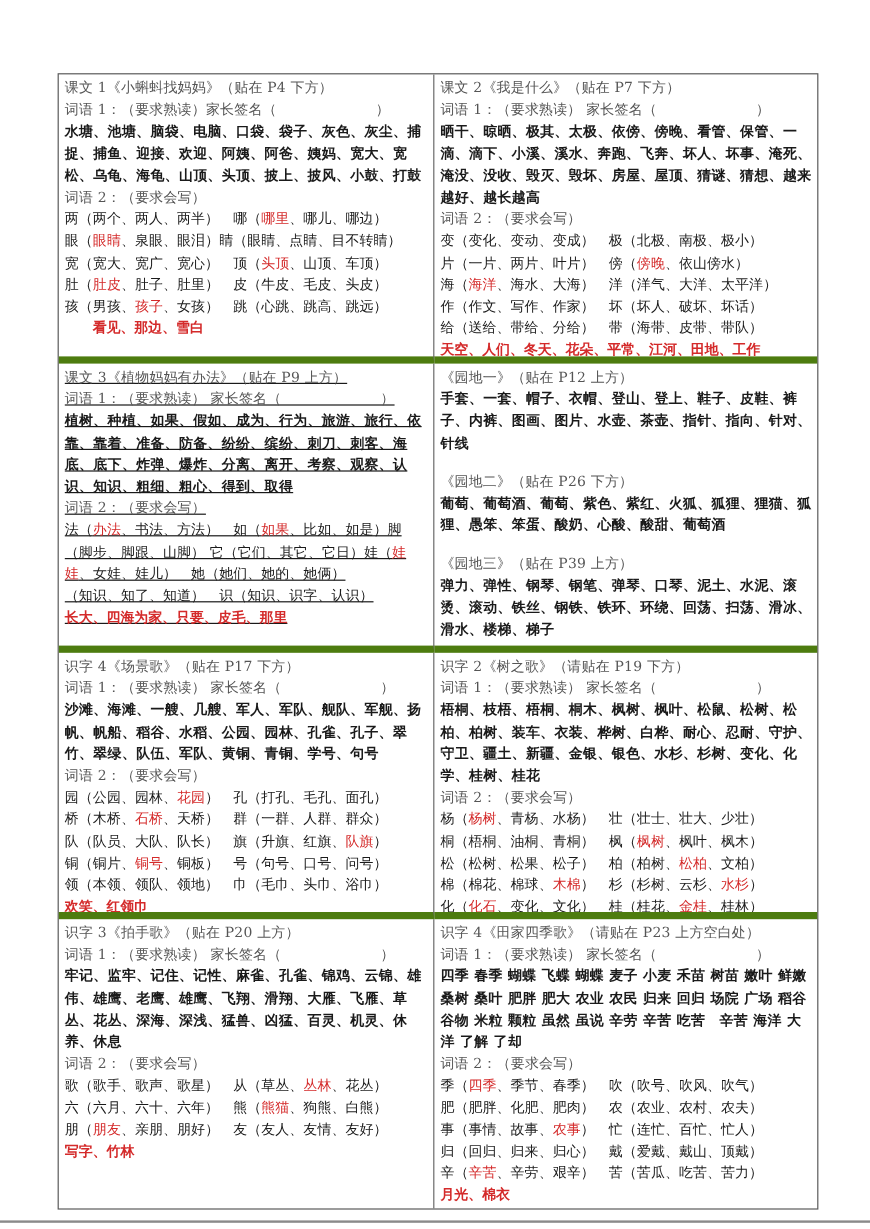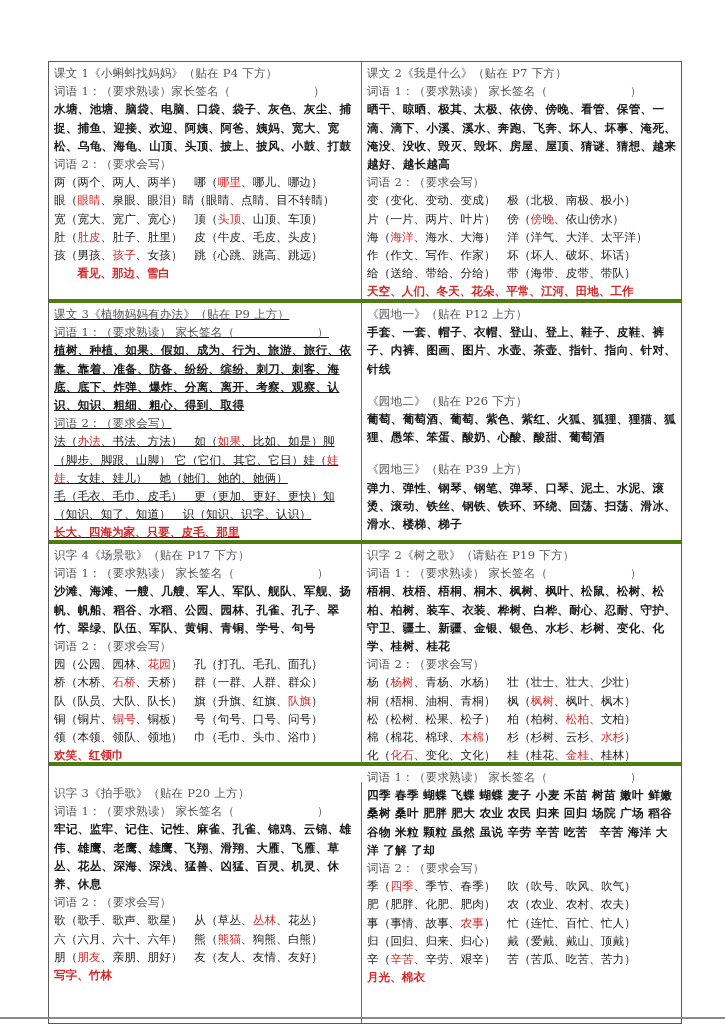--- a/index.html
+++ b/index.html
@@ -7,21 +7,21 @@
     width:725px; height:1024px; background:#ffffff; position:relative; overflow:hidden;
     font-family: "DejaVu Serif", "Liberation Serif", serif;
     color:#1a1a1a;
   }
   .sheet {
     position:absolute; left:48px; top:61px; width:632px;
     border:1.2px solid #5a5a5a;
     display:grid; grid-template-columns: 313px 319px;
   }
   .cell {
-    border-right:1px solid #6a6a6a; border-bottom:4px solid #4d7c0f;
+    border-right:1px solid #6a6a6a; border-bottom:6px solid #4d7c0f;
     padding:2px 3px 2px 5px; box-sizing:border-box;
     font-size:11.6px; line-height:18.2px; overflow:hidden;
   }
   .cell.right { border-right:none; }
   .cell.last { border-bottom:none; }
   .title, .label { color:#555; font-weight:normal; letter-spacing:0.2px; }
   .words { font-weight:bold; color:#1a1a1a; letter-spacing:0.3px; word-break:break-all; }
   .row { white-space:nowrap; letter-spacing:0.1px; }
   .red { color:#d42a2a; }
   .redline { color:#d42a2a; font-weight:bold; }
@@ -57,21 +57,20 @@
       <div class="redline">天空、人们、冬天、花朵、平常、江河、田地、工作</div>
     </div>
     <div class="cell" style="height: 241px; text-decoration: underline;">
       <div class="title">课文 3《植物妈妈有办法》（贴在 P9 上方）</div>
       <div class="label">词语 1：（要求熟读） 家长签名（　　　　　　　）</div>
       <div class="words">植树、种植、如果、假如、成为、行为、旅游、旅行、依靠、靠着、准备、防备、纷纷、缤纷、刺刀、刺客、海底、底下、炸弹、爆炸、分离、离开、考察、观察、认识、知识、粗细、粗心、得到、取得</div>
       <div class="label">词语 2：（要求会写）</div>
       <div class="row"><span>法（</span><span class="red">办法</span><span>、书法、方法）　如（</span><span class="red">如果</span><span>、比如、如是）脚</span></div>
       <div class="row"><span>（脚步、脚跟、山脚） 它（它们、其它、它日）娃（</span><span class="red">娃</span></div>
       <div class="row"><span class="red">娃</span><span>、女娃、娃儿）　她（她们、她的、她俩）</span></div>
-      <div class="row"><span>毛（毛衣、毛巾、皮毛）　更（更加、更好、更快）知</span></div>
       <div class="row"><span>（知识、知了、知道）　识（知识、识字、认识）</span></div>
       <div class="redline">长大、四海为家、只要、皮毛、那里</div>
     </div>
     <div class="cell right" style="height: 241px;">
       <div class="title">《园地一》（贴在 P12 上方）</div>
       <div class="words">手套、一套、帽子、衣帽、登山、登上、鞋子、皮鞋、裤子、内裤、图画、图片、水壶、茶壶、指针、指向、针对、针线</div>
       <div class="gap"></div>
       <div class="title">《园地二》（贴在 P26 下方）</div>
       <div class="words">葡萄、葡萄酒、葡萄、紫色、紫红、火狐、狐狸、狸猫、狐狸、愚笨、笨蛋、酸奶、心酸、酸甜、葡萄酒</div>
       <div class="gap"></div>
@@ -94,31 +93,32 @@
       <div class="title">识字 2《树之歌》（请贴在 P19 下方）</div>
       <div class="label">词语 1：（要求熟读） 家长签名（　　　　　　　）</div>
       <div class="words">梧桐、枝梧、梧桐、桐木、枫树、枫叶、松鼠、松树、松柏、柏树、装车、衣装、桦树、白桦、耐心、忍耐、守护、守卫、疆土、新疆、金银、银色、水杉、杉树、变化、化学、桂树、桂花</div>
       <div class="label">词语 2：（要求会写）</div>
       <div class="row"><span>杨（</span><span class="red">杨树</span><span>、青杨、水杨）　壮（壮士、壮大、少壮）</span></div>
       <div class="row"><span>桐（梧桐、油桐、青桐）　枫（</span><span class="red">枫树</span><span>、枫叶、枫木）</span></div>
       <div class="row"><span>松（松树、松果、松子）　柏（柏树、</span><span class="red">松柏</span><span>、文柏）</span></div>
       <div class="row"><span>棉（棉花、棉球、</span><span class="red">木棉</span><span>）　杉（杉树、云杉、</span><span class="red">水杉</span><span>）</span></div>
       <div class="row"><span>化（</span><span class="red">化石</span><span>、变化、文化）　桂（桂花、</span><span class="red">金桂</span><span>、桂林）</span></div>
     </div>
-    <div class="cell last" style="height: 241px; margin-top: 16px;">
+    <div class="cell last" style="height: 241px;">
       <div class="title">识字 3《拍手歌》（贴在 P20 上方）</div>
       <div class="label">词语 1：（要求熟读） 家长签名（　　　　　　　）</div>
       <div class="words">牢记、监牢、记住、记性、麻雀、孔雀、锦鸡、云锦、雄伟、雄鹰、老鹰、雄鹰、飞翔、滑翔、大雁、飞雁、草丛、花丛、深海、深浅、猛兽、凶猛、百灵、机灵、休养、休息</div>
       <div class="label">词语 2：（要求会写）</div>
       <div class="row"><span>歌（歌手、歌声、歌星）　从（草丛、</span><span class="red">丛林</span><span>、花丛）</span></div>
       <div class="row"><span>六（六月、六十、六年）　熊（</span><span class="red">熊猫</span><span>、狗熊、白熊）</span></div>
       <div class="row"><span>朋（</span><span class="red">朋友</span><span>、亲朋、朋好）　友（友人、友情、友好）</span></div>
       <div class="redline">写字、竹林</div>
     </div>
     <div class="cell right last" style="height: 241px;">
+      <div class="title">识字 4《田家四季歌》（请贴在 P23 上方空白处）</div>
       <div class="label">词语 1：（要求熟读） 家长签名（　　　　　　　）</div>
       <div class="words">四季 春季 蝴蝶 飞蝶 蝴蝶 麦子 小麦 禾苗 树苗 嫩叶 鲜嫩 桑树 桑叶 肥胖 肥大 农业 农民 归来 回归 场院 广场 稻谷 谷物 米粒 颗粒 虽然 虽说 辛劳 辛苦 吃苦　辛苦 海洋 大洋 了解 了却</div>
       <div class="label">词语 2：（要求会写）</div>
       <div class="row"><span>季（</span><span class="red">四季</span><span>、季节、春季）　吹（吹号、吹风、吹气）</span></div>
       <div class="row"><span>肥（肥胖、化肥、肥肉）　农（农业、农村、农夫）</span></div>
       <div class="row"><span>事（事情、故事、</span><span class="red">农事</span><span>）　忙（连忙、百忙、忙人）</span></div>
       <div class="row"><span>归（回归、归来、归心）　戴（爱戴、戴山、顶戴）</span></div>
       <div class="row"><span>辛（</span><span class="red">辛苦</span><span>、辛劳、艰辛）　苦（苦瓜、吃苦、苦力）</span></div>
       <div class="redline">月光、棉衣</div>
     </div>

